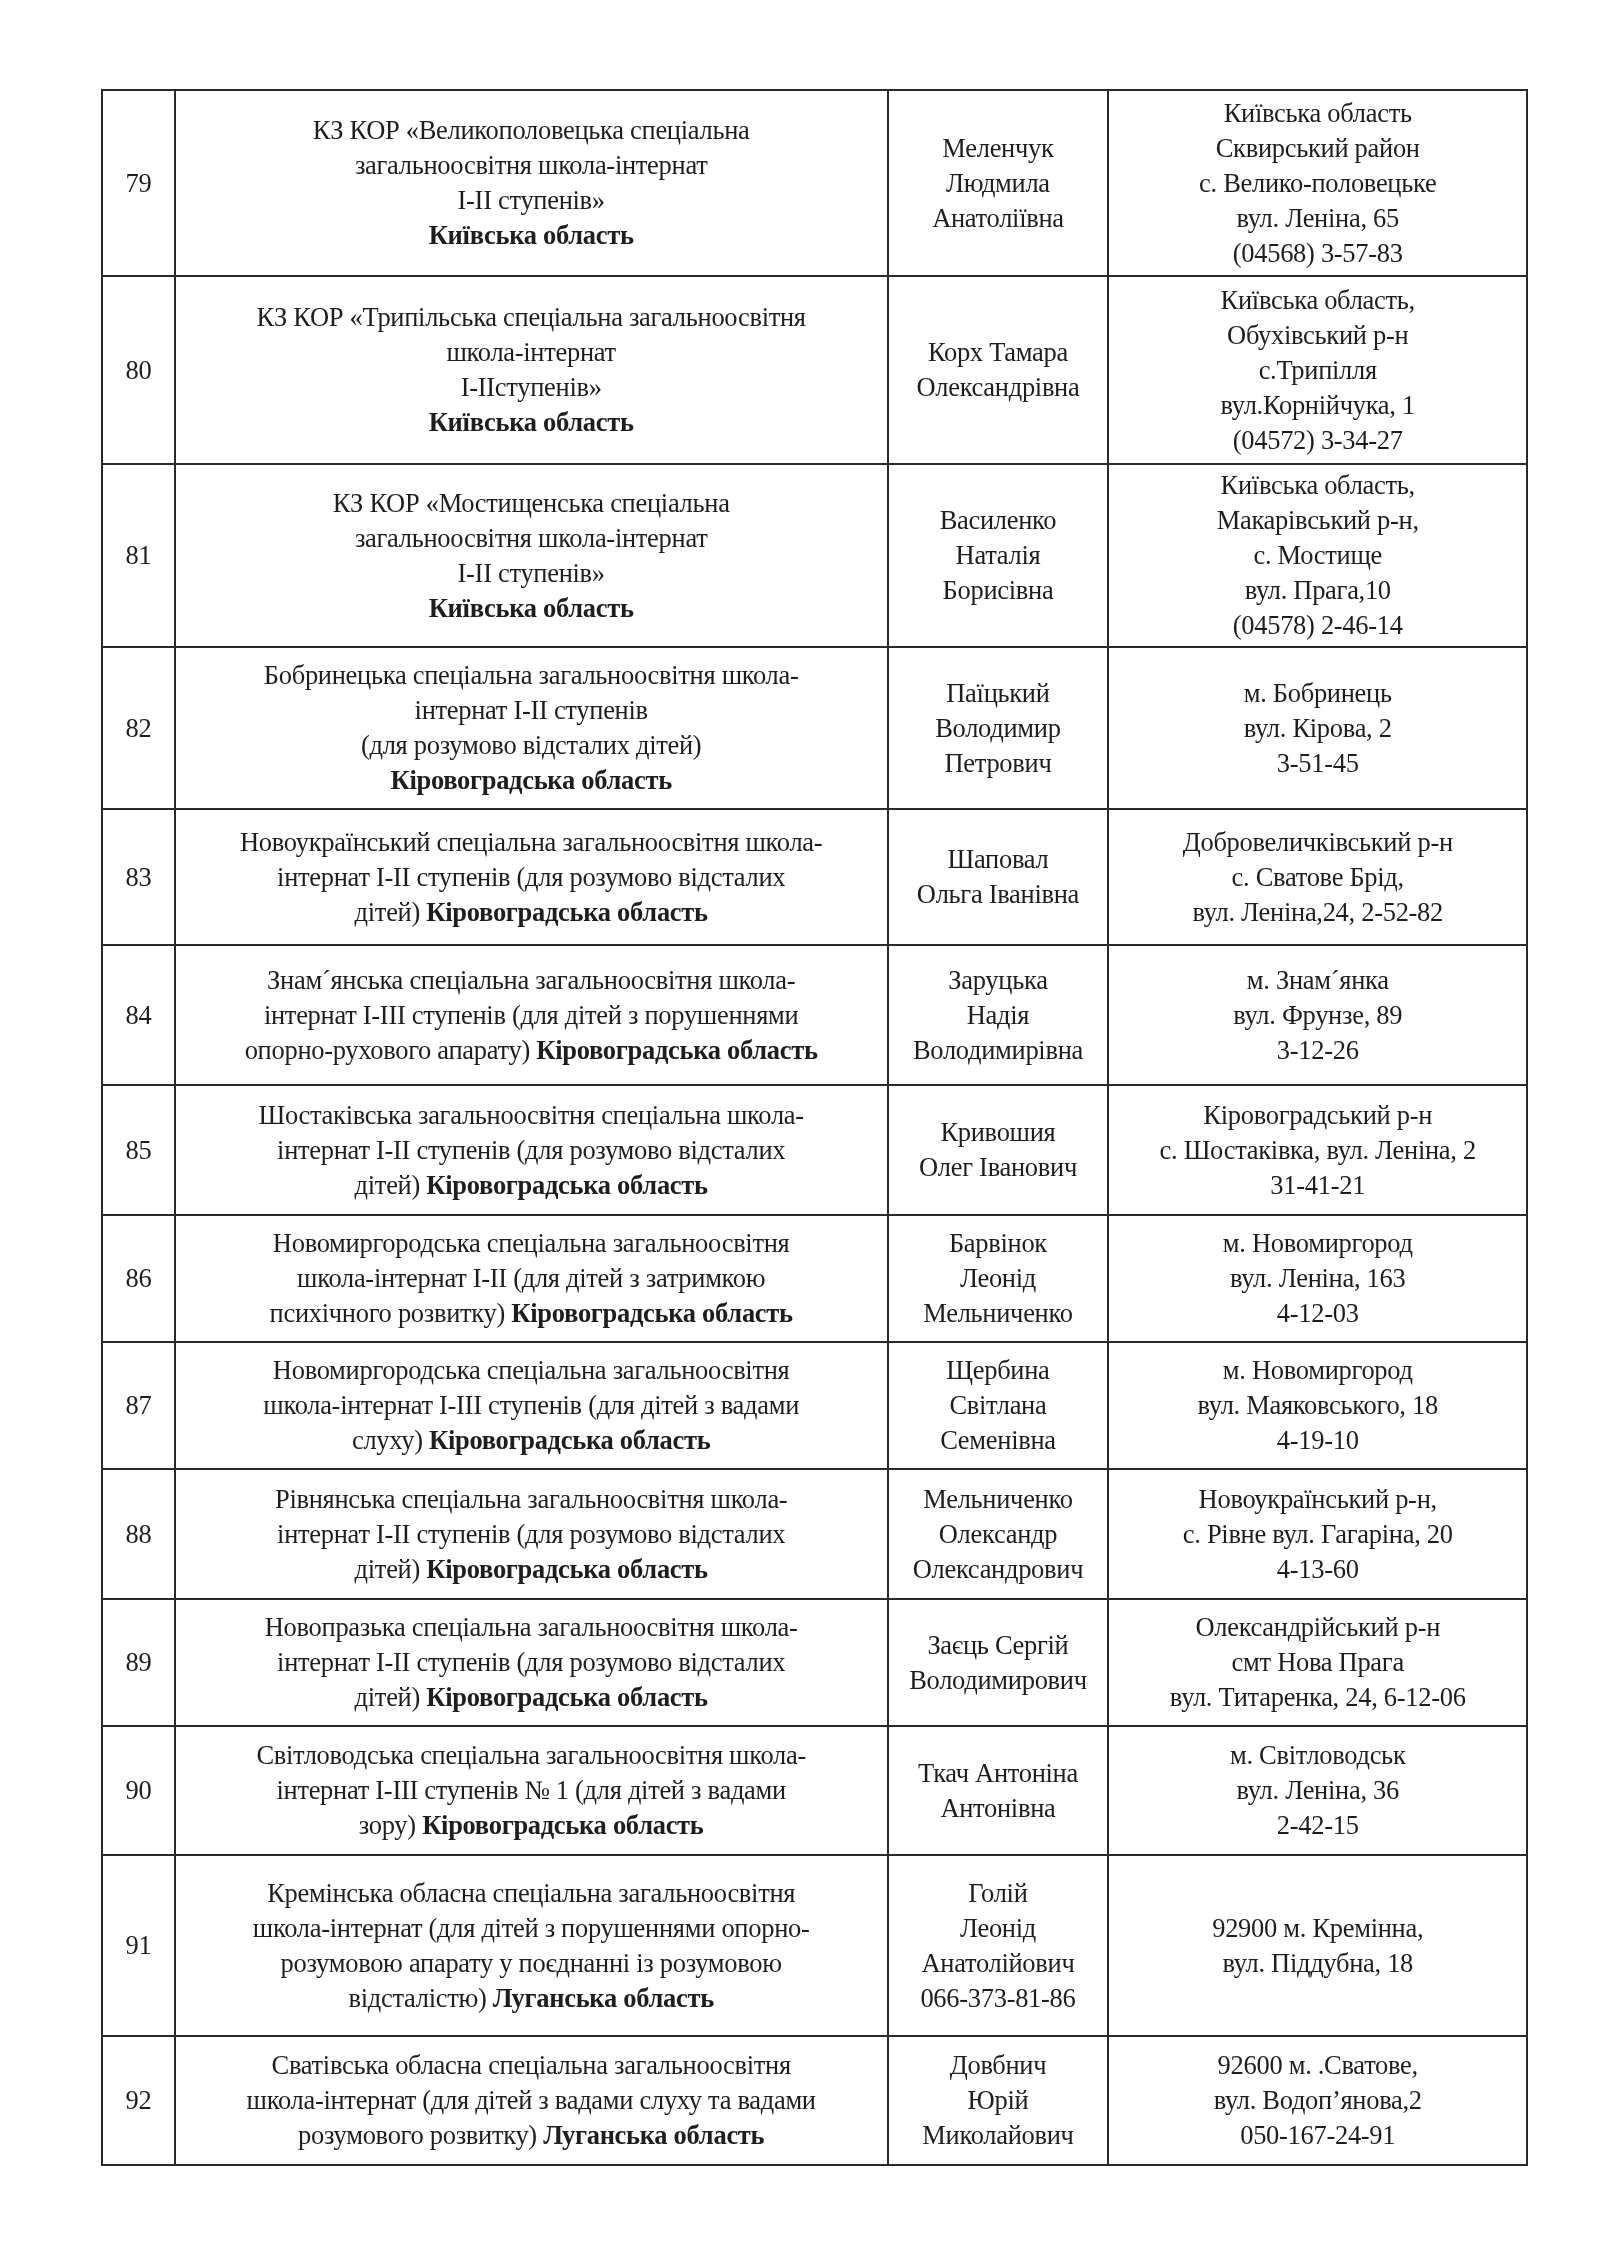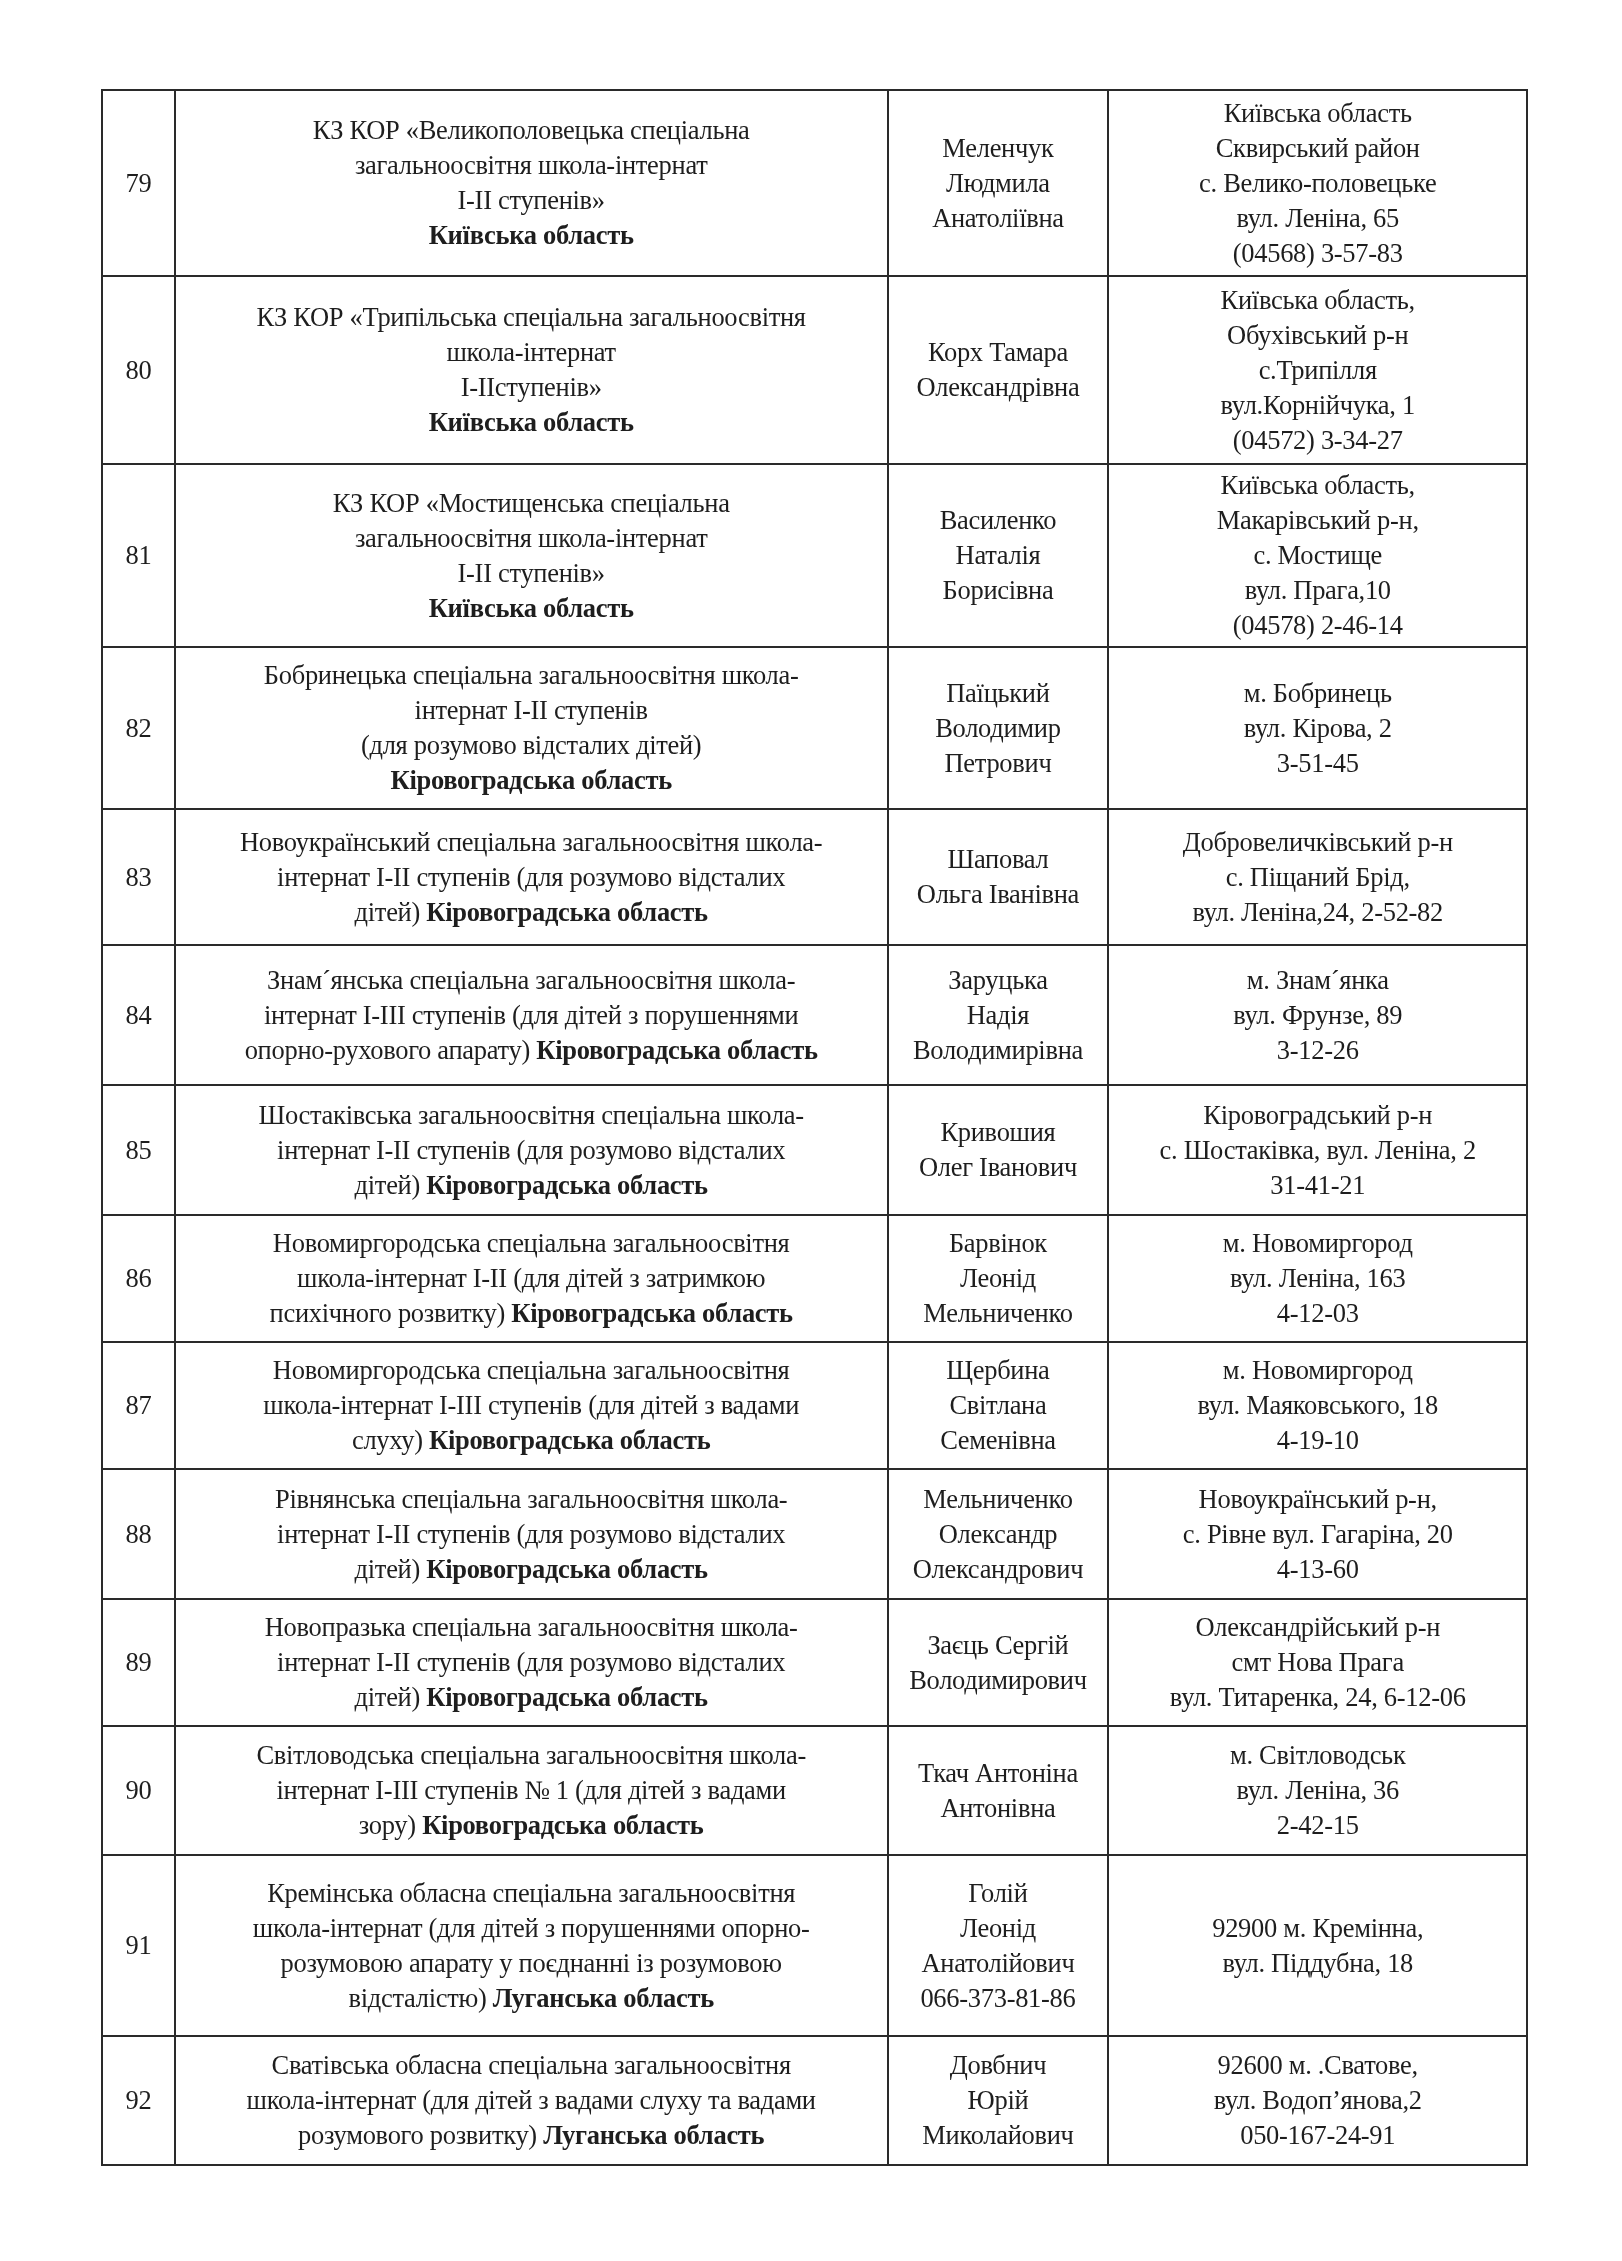--- a/index.html
+++ b/index.html
@@ -117,21 +117,21 @@
             <span class="line">Новоукраїнський спеціальна загальноосвітня школа-</span>
             <span class="line">інтернат І-ІІ ступенів (для розумово відсталих</span>
             <span class="line"><span>дітей)</span> <span class="region">Кіровоградська область</span></span>
           </td>
           <td class="head">
             <span class="line">Шаповал</span>
             <span class="line">Ольга Іванівна</span>
           </td>
           <td class="addr">
             <span class="line">Доброве­личківський р-н</span>
-            <span class="line">с. Піщаний Брід,</span>
+            <span class="line">с. Сватове Брід,</span>
             <span class="line">вул. Леніна,24, 2-52-82</span>
           </td>
         </tr>
         <tr style="height: 140px;">
           <td class="num">84</td>
           <td class="name">
             <span class="line">Знам´янська спеціальна загальноосвітня школа-</span>
             <span class="line">інтернат І-ІІІ ступенів (для дітей з порушеннями</span>
             <span class="line"><span>опорно-рухового апарату)</span> <span class="region">Кіровоградська область</span></span>
           </td>

